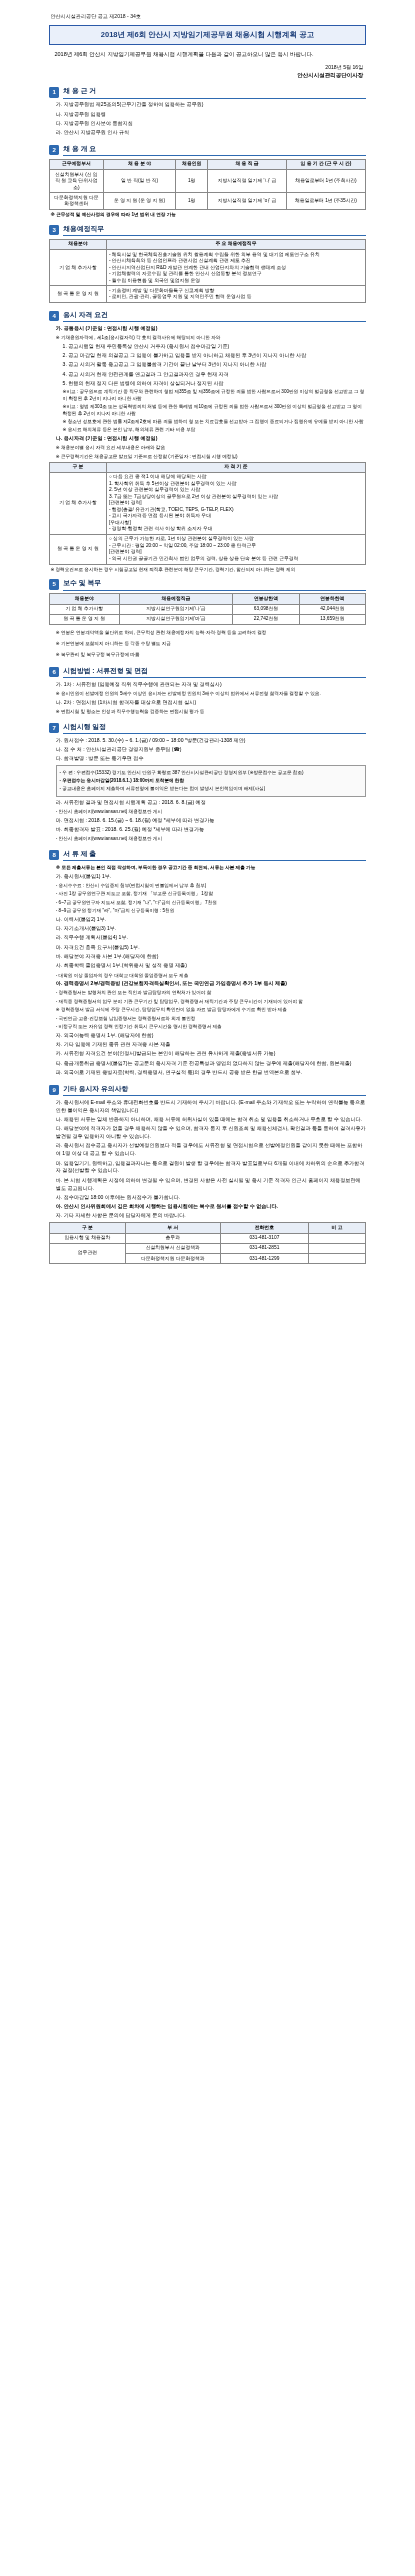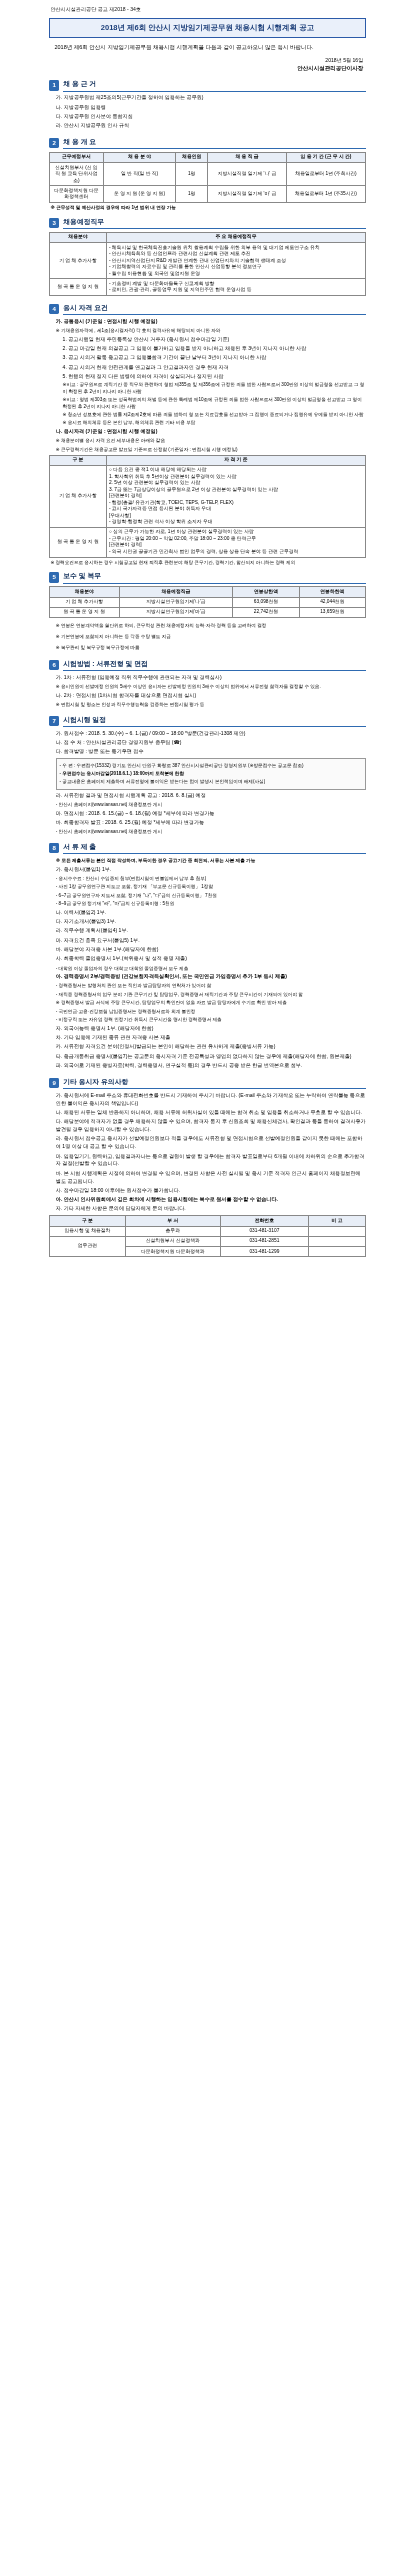--- a/index.html
+++ b/index.html
@@ -1,17 +1,17 @@
 <!DOCTYPE html>
 <html lang="ko" style="font-size:11px"><head>
 <meta charset="utf-8">
 <style>
   html,body{margin:0;padding:0;background:#fff;}
   body{font-family:"Liberation Sans","DejaVu Sans",sans-serif;color:#000;}
-  .page{width:336px;margin:1px auto;padding:4.1px 9.5px 13.6px 9.5px;box-sizing:border-box;}
+  .page{width:336px;margin:8px auto;padding:4.1px 9.5px 13.6px 9.5px;box-sizing:border-box;}
   .topline{font-size:5.1px;color:#111;margin:1.4px 0 4.1px 1.4px;}
   .title-band{border:1.4px solid #2b5aa8;background:#eaf0fa;color:#1d3f7a;font-weight:bold;font-size:7.5px;text-align:center;padding:4.1px 2.7px;margin-bottom:5.5px;}
   .lead{font-size:5.5px;line-height:1.5;margin:4.1px 1.4px 1.4px 5.5px;}
   .right-sign{text-align:right;font-size:5.5px;margin:4.1px 2.7px 1.4px 0;line-height:1.6;}
   .right-sign .date{font-size:5.1px;}
   .sec{margin-top:6.8px;}
   .sec-head{display:flex;align-items:center;gap:4.1px;margin-bottom:2.7px;}
   .sec-num{background:#2e6ab1;color:#fff;font-weight:bold;font-size:6.1px;width:10.2px;height:10.2px;line-height:10.2px;text-align:center;border-radius:1.4px;}
   .sec-title{font-weight:bold;font-size:6.8px;color:#0d2c58;}
   .sec-title.line{border-bottom:1.4px solid #2e6ab1;flex:1;padding-bottom:1.4px;}

